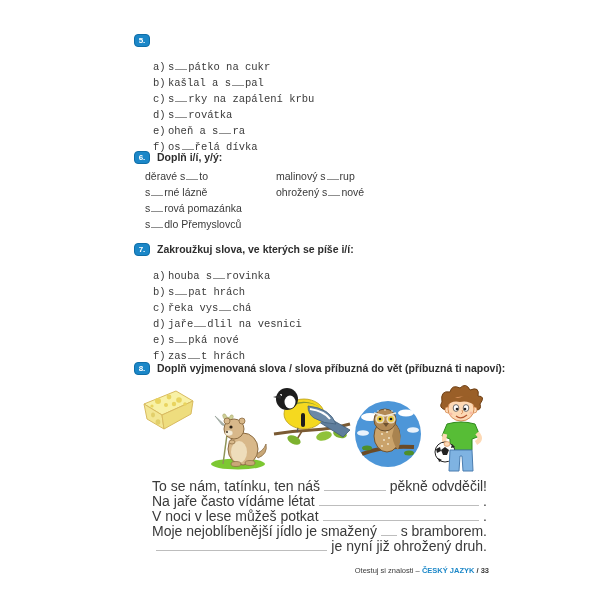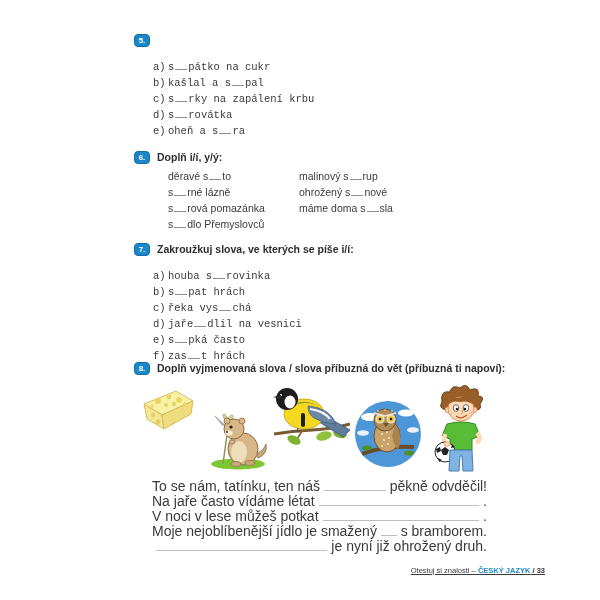--- a/index.html
+++ b/index.html
@@ -12,79 +12,79 @@
   .badge {
     width:16px; height:13px; background:#1b87c8; border:1px solid #0f6ea8; border-radius:4px;
     color:#fff; font-size:8px; font-weight:bold; display:flex; align-items:center; justify-content:center;
     box-sizing:border-box; flex:0 0 auto;
   }
   .ex-title { font-weight:bold; font-size:10.5px; color:#2d2d2d; white-space:nowrap; }
   .items { margin-top:12px; margin-left:19px;font-family:Liberation Mono, monospace; }
   .item { height:16px; line-height:16px; font-size:10.5px; white-space:nowrap; }
   .item-label { display:inline-block; width:15px; }
   .gap { display:inline-block; width:12px; height:3px; border-bottom:1px solid #8f8f8f; margin:0 1px; }
-  .cols { display:flex; margin-top:4px; margin-left:34px; }
+  .cols { display:flex; margin-top:4px; margin-left:11px; }
   .col-left { width:131px; }
   .images-row { position:absolute; left:134px; top:383px; width:366px; height:90px; }
   .images-row svg { position:absolute; }
   .sentences { position:absolute; left:152px; top:478px; width:335px; }
   .sent { display:flex; align-items:baseline; height:15px; font-size:14px; }
   .sent span { white-space:nowrap; }
   .fill-line { flex:1 1 auto; border-bottom:1px solid #bdbdbd; margin:0 4px; height:11px; min-width:8px; }
-  .footer { position:absolute; top:566px; left:0; width:545px; text-align:right; font-size:7.5px; color:#3a3a3a;text-decoration:underline; }
+  .footer { position:absolute; top:566px; left:0; width:489px; text-align:right; font-size:7.5px; color:#3a3a3a; }
   .footer .subject { color:#1b87c8; font-weight:bold; }
   .footer .pageno { font-weight:bold; }
 </style>
 </head>
 <body>
 
 <div class="ex" style="top:33px">
   <div class="ex-head">
     <span class="badge">5.</span>
   </div>
   <div class="items">
     <div class="item"><span class="item-label">a)</span><span>s</span><span class="gap"></span><span>pátko na cukr</span></div>
     <div class="item"><span class="item-label">b)</span><span>kašlal a s</span><span class="gap"></span><span>pal</span></div>
     <div class="item"><span class="item-label">c)</span><span>s</span><span class="gap"></span><span>rky na zapálení krbu</span></div>
     <div class="item"><span class="item-label">d)</span><span>s</span><span class="gap"></span><span>rovátka</span></div>
     <div class="item"><span class="item-label">e)</span><span>oheň a s</span><span class="gap"></span><span>ra</span></div>
+    <div class="item"><span class="item-label">f)</span><span>os</span><span class="gap"></span><span>řelá dívka</span></div>
   </div>
 </div>
 
 <div class="ex" style="top:150px">
   <div class="ex-head">
     <span class="badge">6.</span>
     <span class="ex-title">Doplň i/í, y/ý:</span>
   </div>
   <div class="cols">
     <div class="col-left">
       <div class="item"><span>děravé s</span><span class="gap"></span><span>to</span></div>
       <div class="item"><span>s</span><span class="gap"></span><span>rné lázně</span></div>
       <div class="item"><span>s</span><span class="gap"></span><span>rová pomazánka</span></div>
       <div class="item"><span>s</span><span class="gap"></span><span>dlo Přemyslovců</span></div>
     </div>
     <div class="col-right">
       <div class="item"><span>malinový s</span><span class="gap"></span><span>rup</span></div>
       <div class="item"><span>ohrožený s</span><span class="gap"></span><span>nové</span></div>
-      <div class="item"><span>máme doma s</span><span class="gap"></span><span>sla</span></div>
     </div>
   </div>
 </div>
 
 <div class="ex" style="top:242px">
   <div class="ex-head">
     <span class="badge">7.</span>
     <span class="ex-title">Zakroužkuj slova, ve kterých se píše i/í:</span>
   </div>
   <div class="items">
     <div class="item"><span class="item-label">a)</span><span>houba s</span><span class="gap"></span><span>rovinka</span></div>
     <div class="item"><span class="item-label">b)</span><span>s</span><span class="gap"></span><span>pat hrách</span></div>
     <div class="item"><span class="item-label">c)</span><span>řeka vys</span><span class="gap"></span><span>chá</span></div>
     <div class="item"><span class="item-label">d)</span><span>jaře</span><span class="gap"></span><span>dlil na vesnici</span></div>
-    <div class="item"><span class="item-label">e)</span><span>s</span><span class="gap"></span><span>pká často</span></div>
+    <div class="item"><span class="item-label">e)</span><span>s</span><span class="gap"></span><span>pká nové</span></div>
     <div class="item"><span class="item-label">f)</span><span>zas</span><span class="gap"></span><span>t hrách</span></div>
   </div>
 </div>
 
 <div class="ex" style="top:361px">
   <div class="ex-head">
     <span class="badge">8.</span>
     <span class="ex-title">Doplň vyjmenovaná slova / slova příbuzná do vět (příbuzná ti napoví):</span>
   </div>
 </div>

